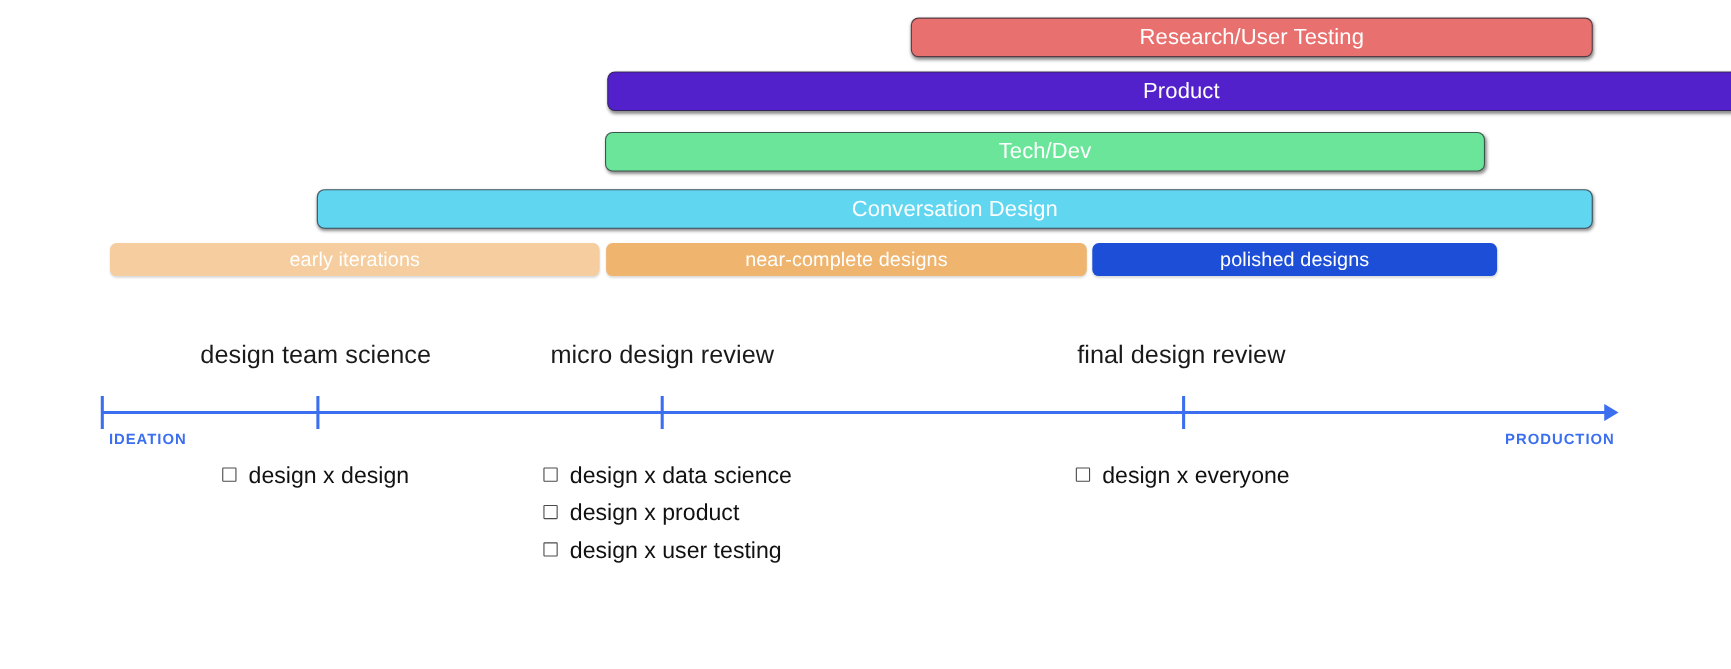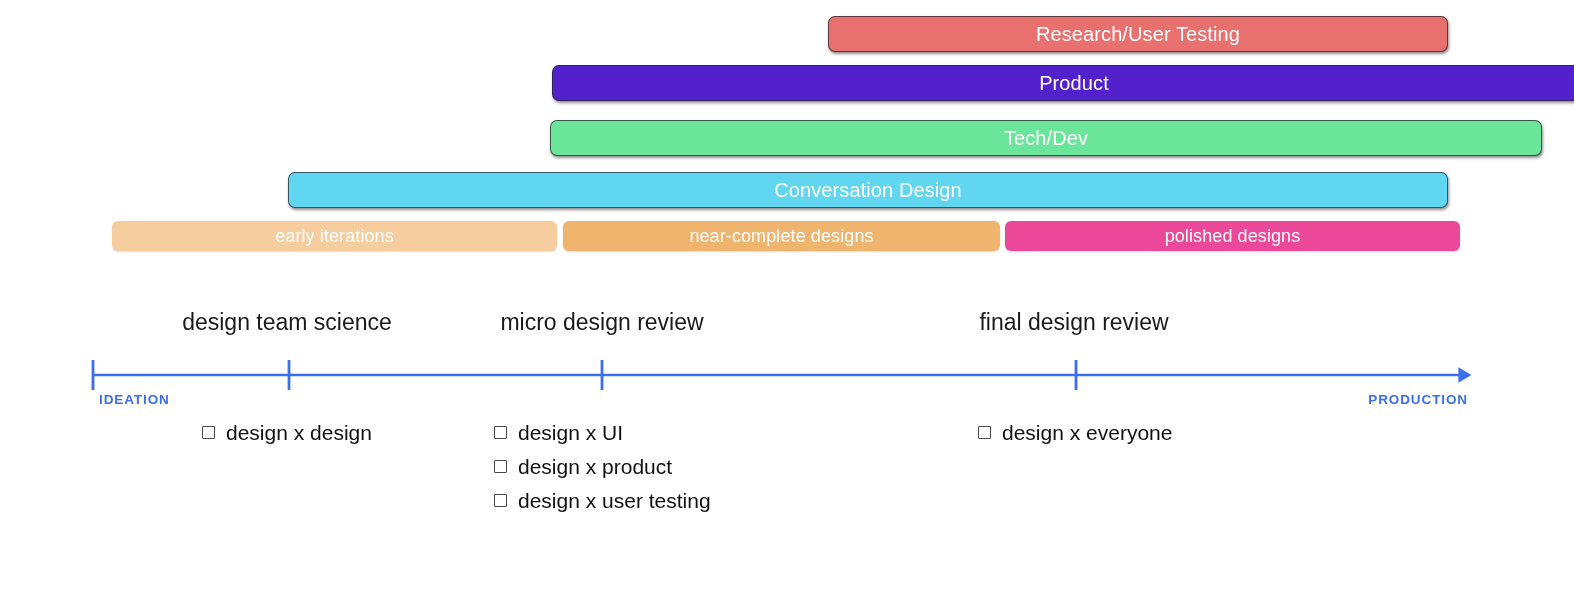--- a/index.html
+++ b/index.html
@@ -44,21 +44,20 @@
   }
 
   
   .bar.fidelity {
     height: 30px;
     font-size: 18px;
     font-weight: 500;
     border: none;
     border-radius: 6px;
     box-shadow: 0 1px 2px rgba(0,0,0,0.14);
-    margin-left: 12px;
   }
 
   
   #timeline {
     position: absolute;
     left: 0;
     top: 0;
     width: 1574px;
     height: 608px;
     pointer-events: none;
@@ -114,36 +113,36 @@
 
 <div id="canvas">
 
   <div>
     <div class="bar workstream" style="left: 828px; width: 620px; top: 16px; background: rgb(232, 112, 110);">
       <span>Research/User Testing</span>
     </div>
     <div class="bar workstream" style="left: 552px; width: 1044px; top: 65px; background: rgb(82, 33, 204);">
       <span>Product</span>
     </div>
-    <div class="bar workstream" style="left: 550px; width: 992px; top: 120px; background: rgb(107, 229, 154); align-items: center;">
+    <div class="bar workstream" style="left: 550px; width: 800px; top: 120px; background: rgb(107, 229, 154); align-items: center;">
       <span>Tech/Dev</span>
     </div>
     <div class="bar workstream" style="left: 288px; width: 1160px; top: 172px; background: rgb(96, 214, 240);">
       <span>Conversation Design</span>
     </div>
   </div>
 
   <div>
     <div class="bar fidelity" style="left: 100px; width: 445px; top: 221px; background: rgb(245, 205, 158);">
       <span>early iterations</span>
     </div>
     <div class="bar fidelity" style="left: 551px; width: 437px; top: 221px; background: rgb(239, 180, 110);">
       <span>near-complete designs</span>
     </div>
-    <div class="bar fidelity" style="left: 993px; width: 455px; top: 221px; background: #ec4899;">
+    <div class="bar fidelity" style="left: 993px; width: 368px; top: 221px; background: #1d4ed8;">
       <span>polished designs</span>
     </div>
   </div>
 
   <div>
     <div class="review-label" style="left: 287px; top: 309px;">design team science</div>
     <div class="review-label" style="left: 602px; top: 309px;">micro design review</div>
     <div class="review-label" style="left: 1074px; top: 309px;">final design review</div>
   </div>
 
@@ -167,21 +166,21 @@
 
   <div class="checklist" style="left: 202px; top: 422px;">
       <div class="check-item">
         <span class="check-box"></span>
         <span class="check-text">design x design</span>
       </div>
     </div>
   <div class="checklist" style="left: 494px; top: 422px;">
       <div class="check-item">
         <span class="check-box"></span>
-        <span class="check-text">design x UI</span>
+        <span class="check-text">design x data science</span>
       </div>
       <div class="check-item">
         <span class="check-box"></span>
         <span class="check-text">design x product</span>
       </div>
       <div class="check-item">
         <span class="check-box"></span>
         <span class="check-text">design x user testing</span>
       </div>
     </div>

